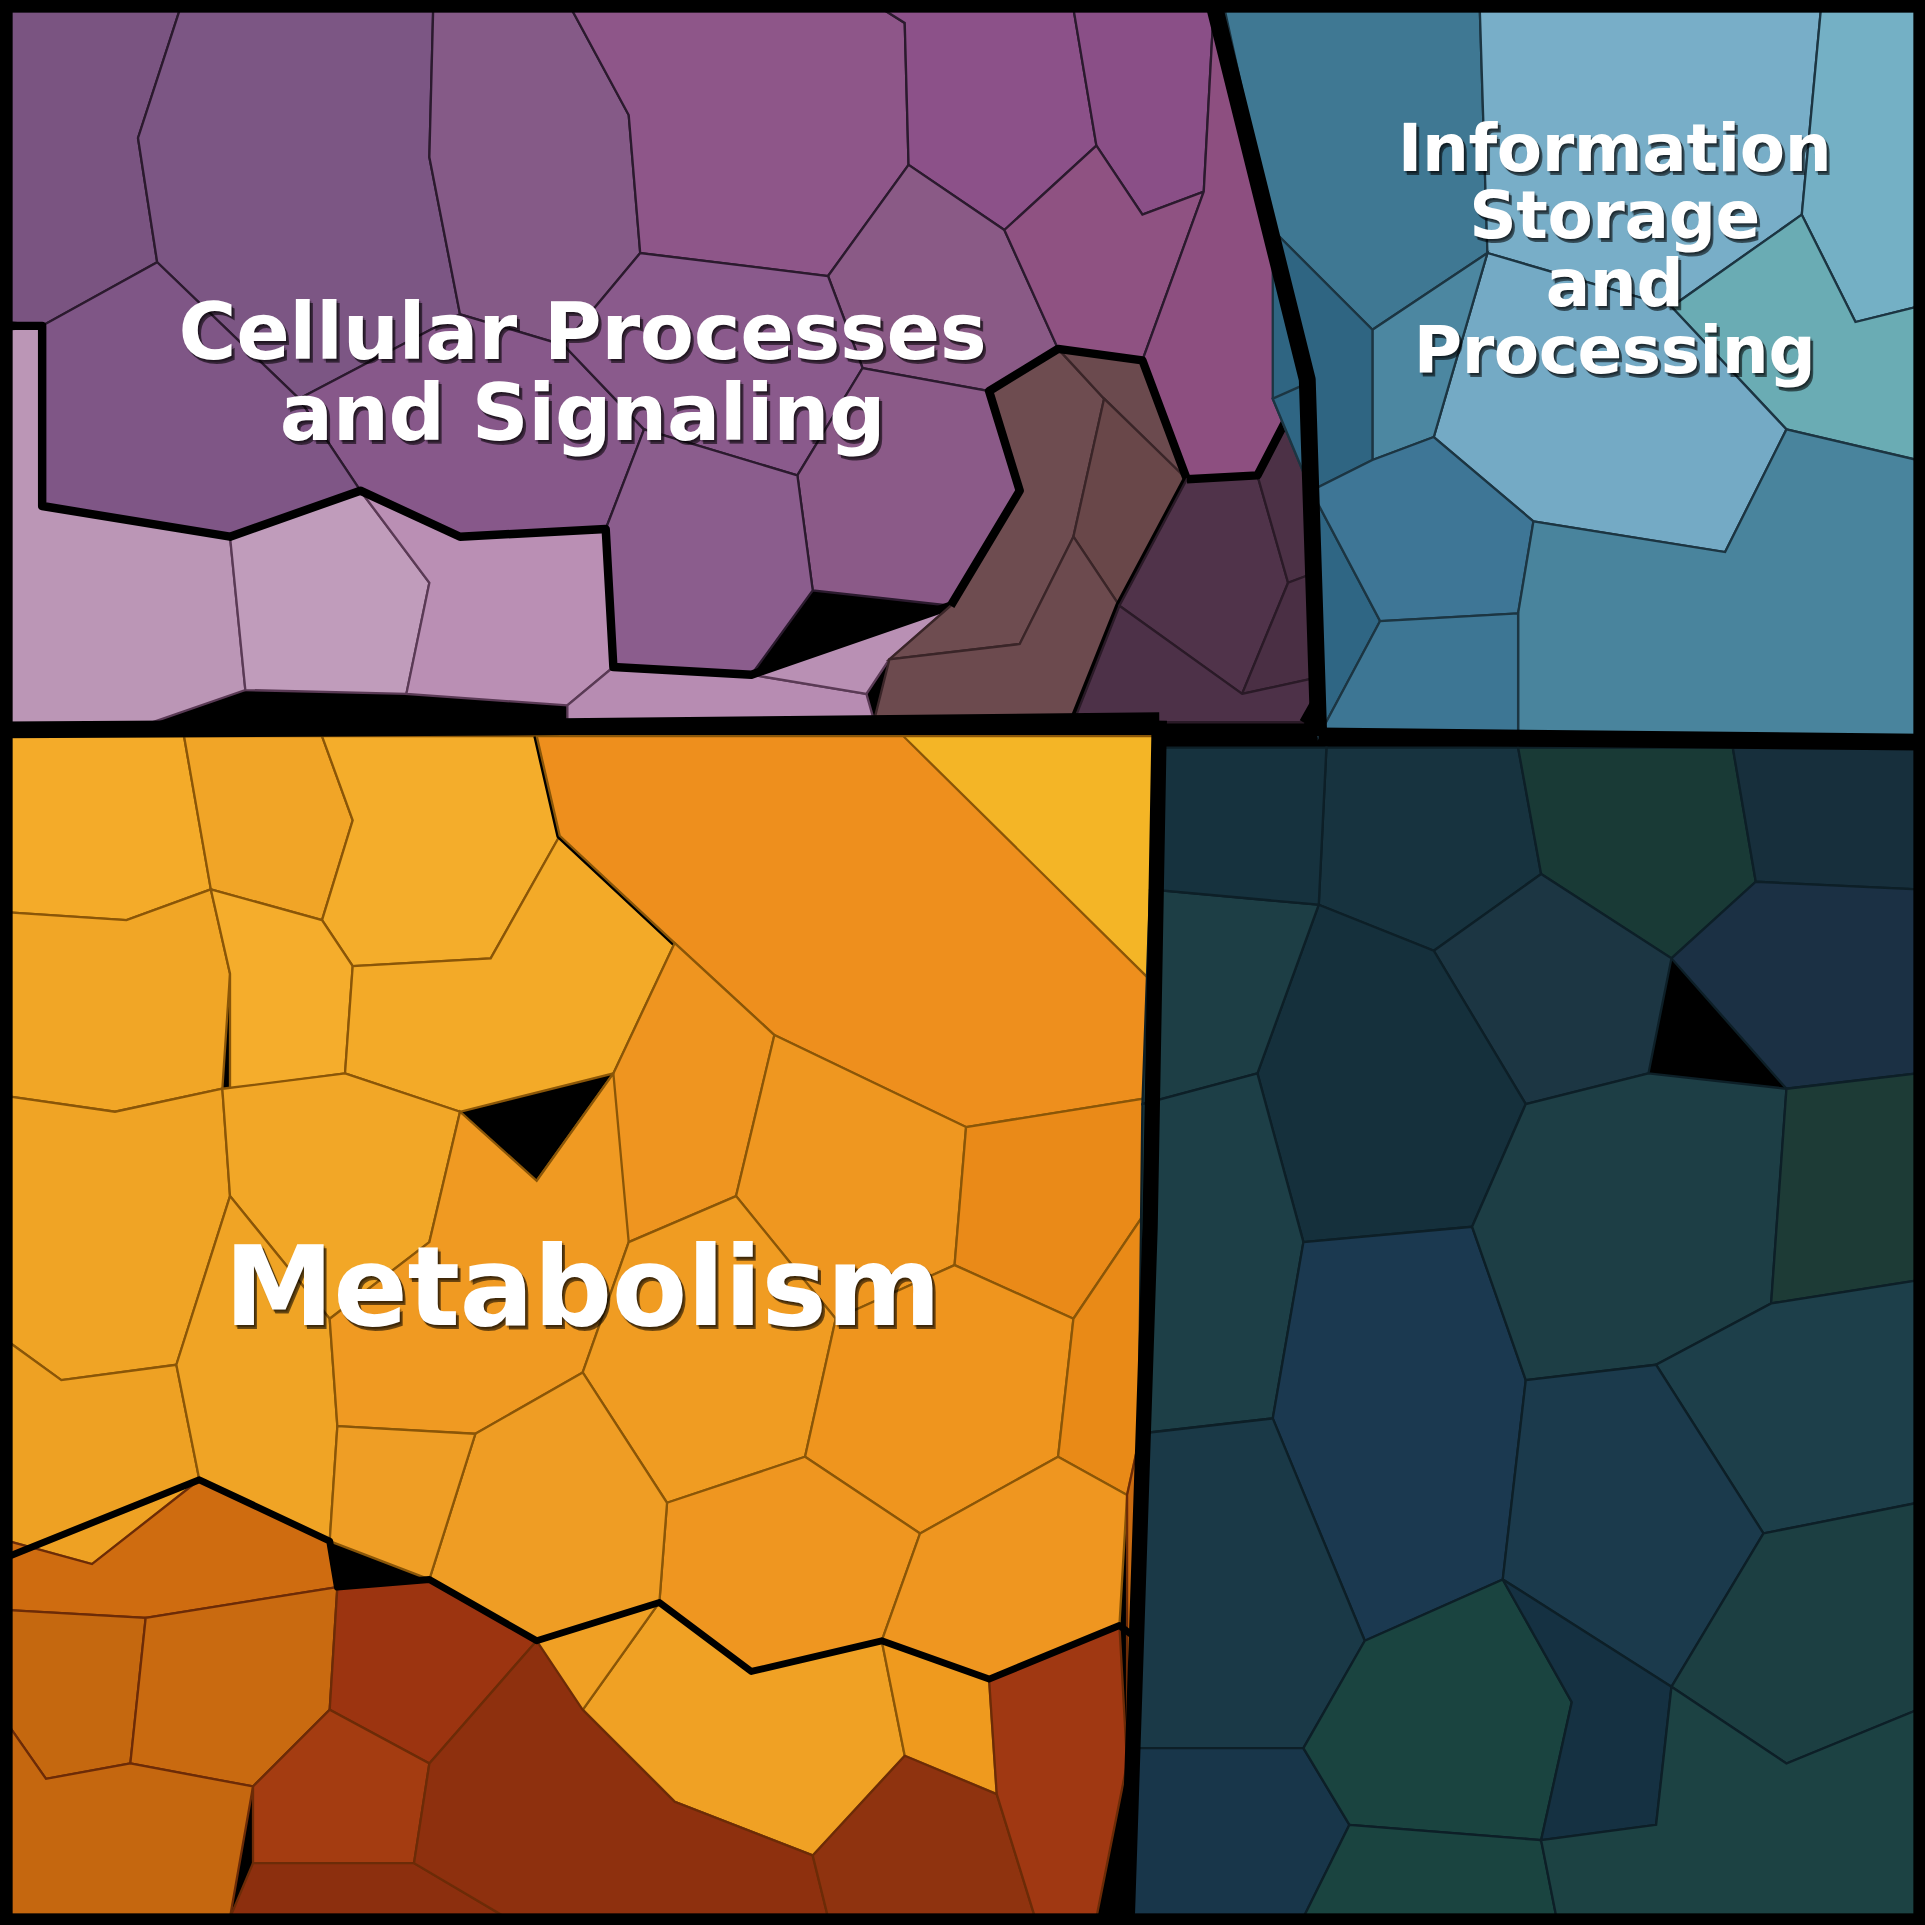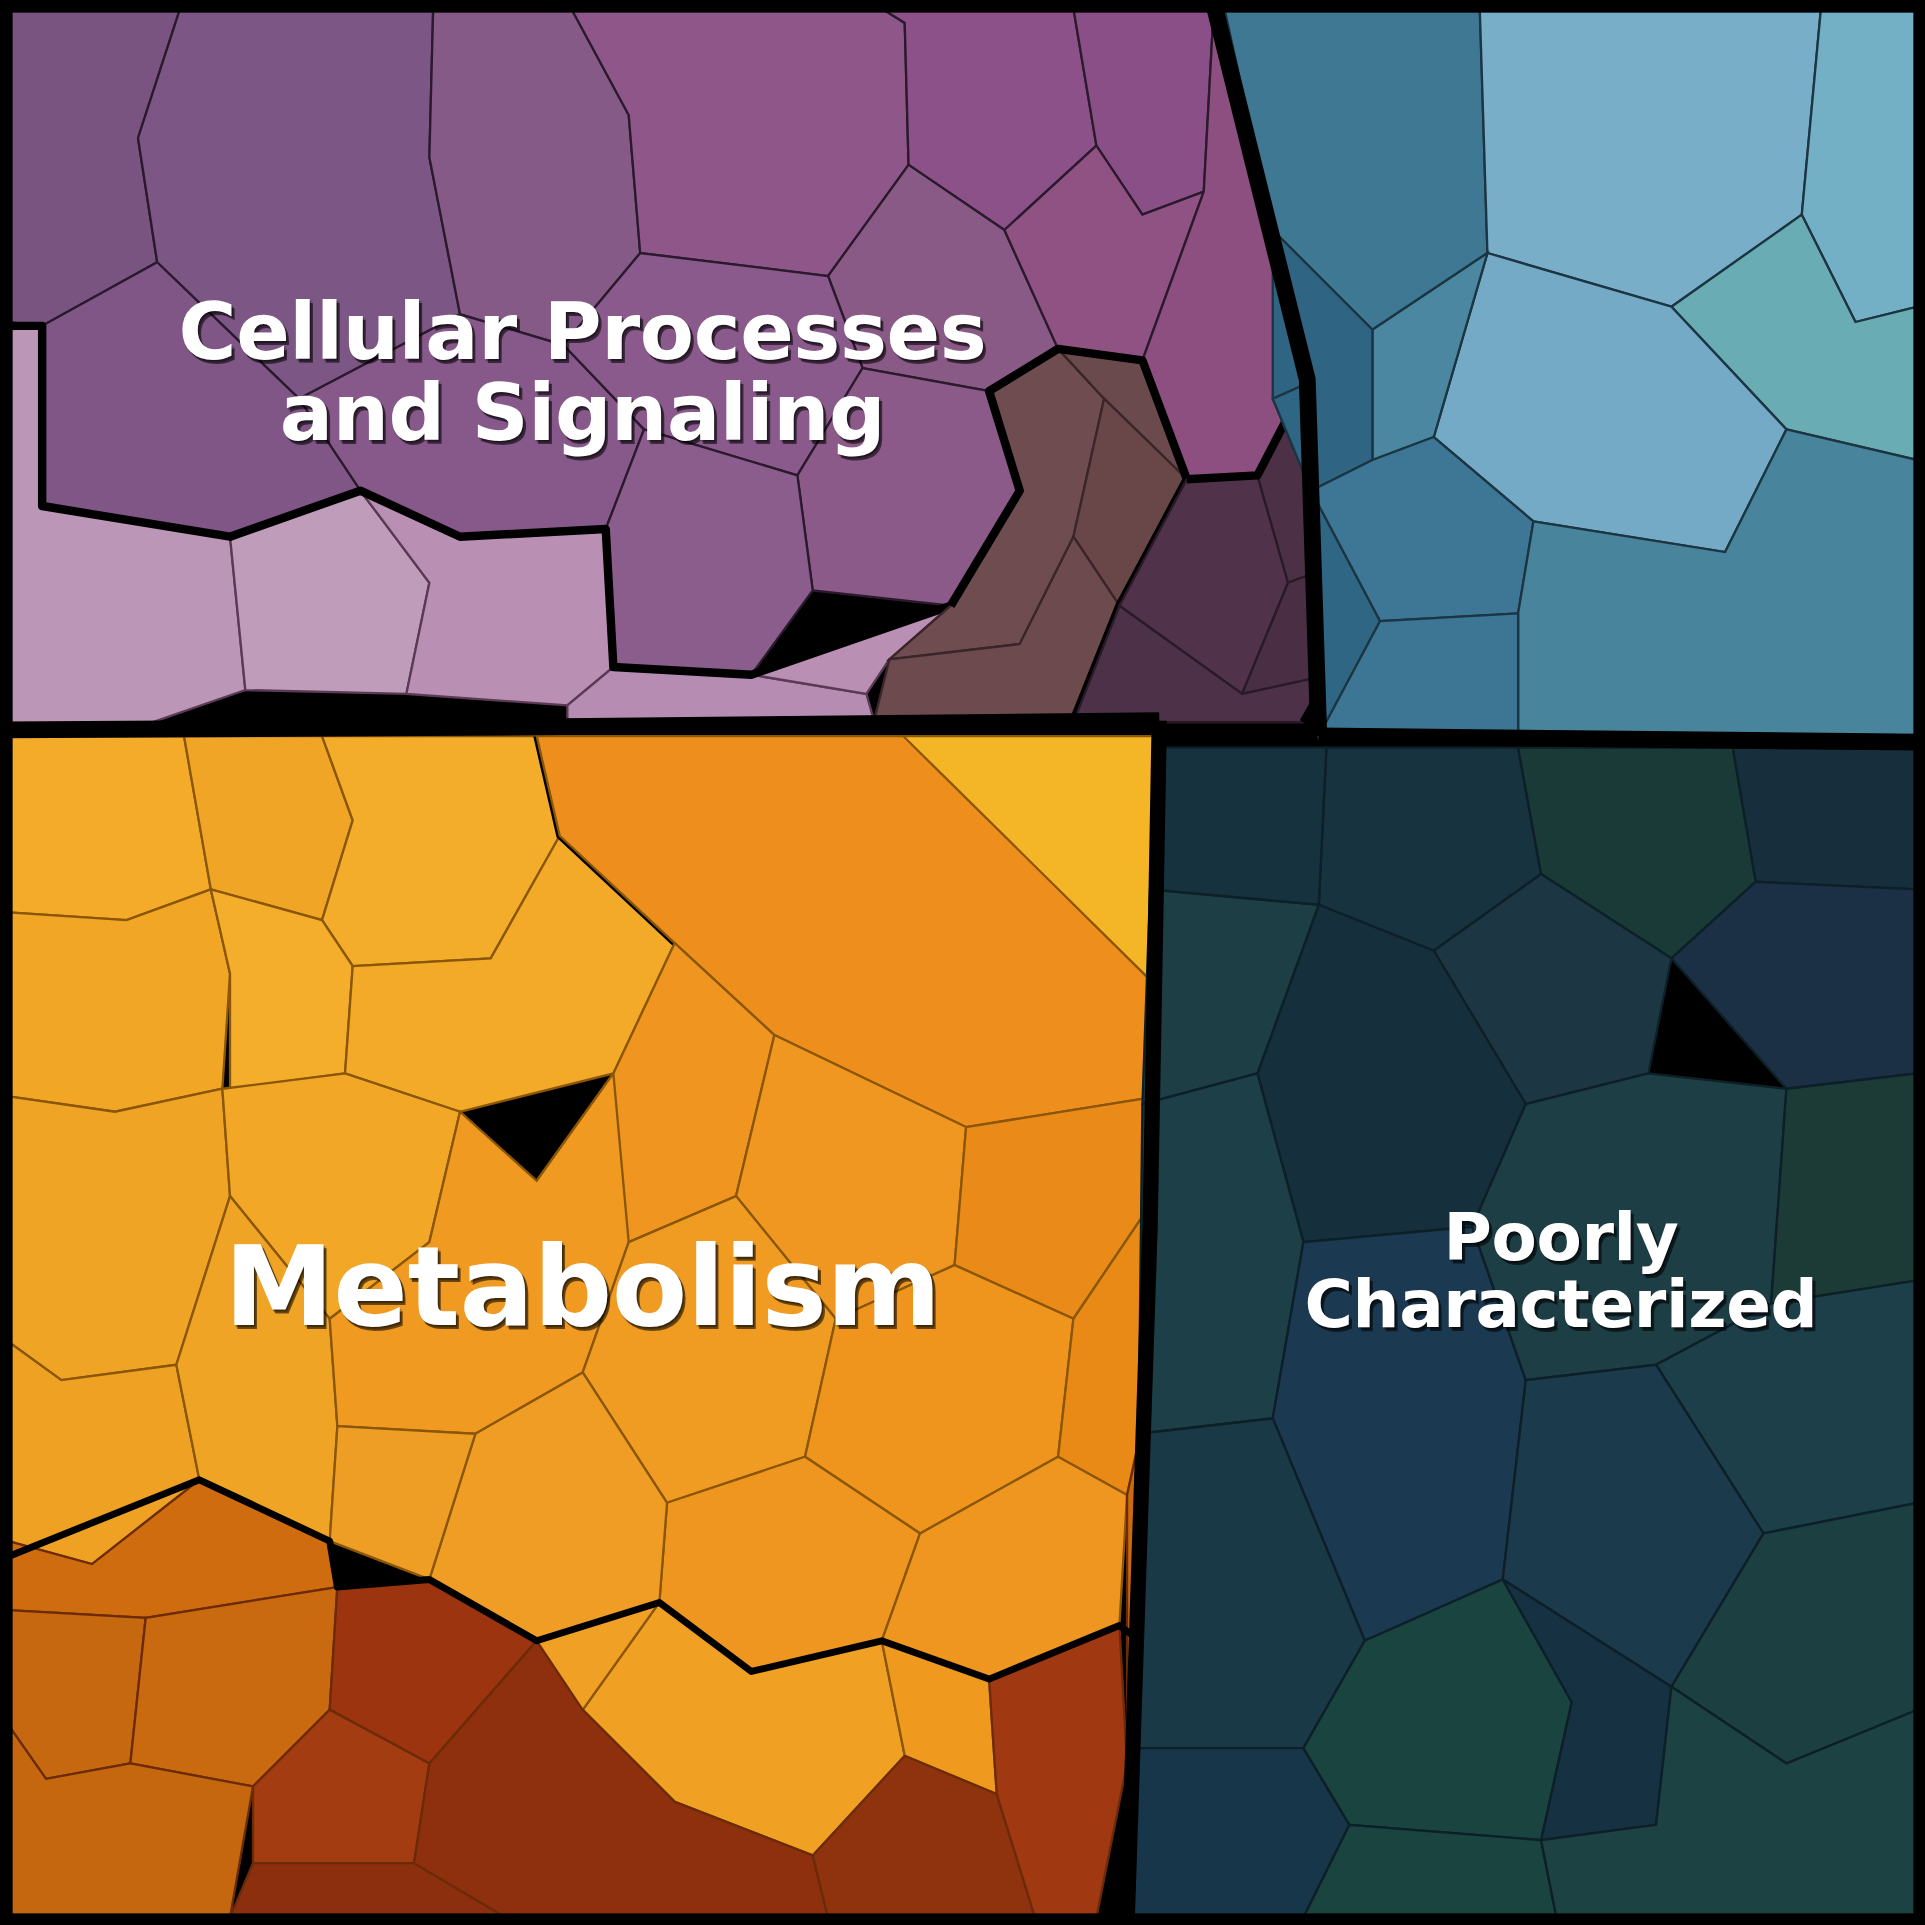--- a/index.html
+++ b/index.html
@@ -185,20 +185,22 @@
 
       <polyline points="1512,940 1500,1600 1470,2507" fill="none" stroke="#000000" stroke-width="20" stroke-linejoin="round"></polyline>
 
       <rect x="5.5" y="5.5" width="2501" height="2501" fill="none" stroke="#000000" stroke-width="22"></rect>
     </g>
   </svg>
 
   <div class="grp-label" id="lbl-cps">Cellular Processes
 and Signaling</div>
 
+  <div class="grp-label" id="lbl-isp">Information
+Storage
+and
+Processing</div>
 
   <div class="grp-label" id="lbl-met">Metabolism</div>
 
-  <div class="grp-label" id="lbl-pc">Poorly
-Characterized</div>
 
 </div>
 
 
 </body></html>

